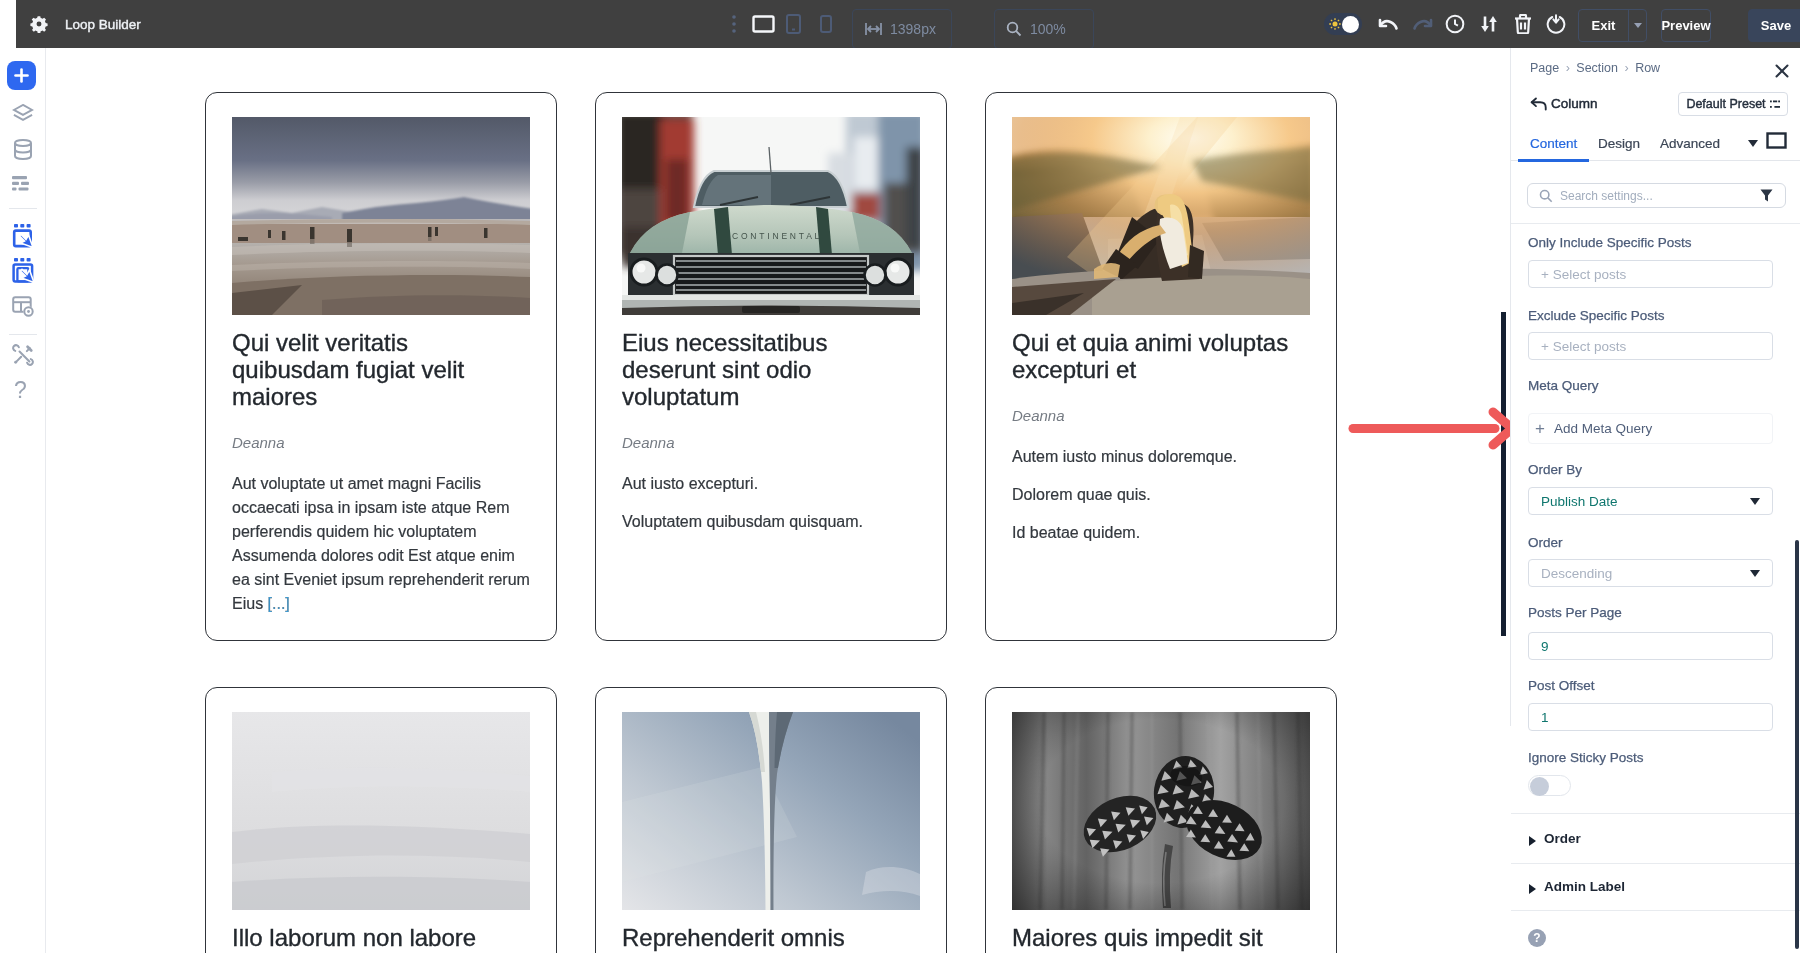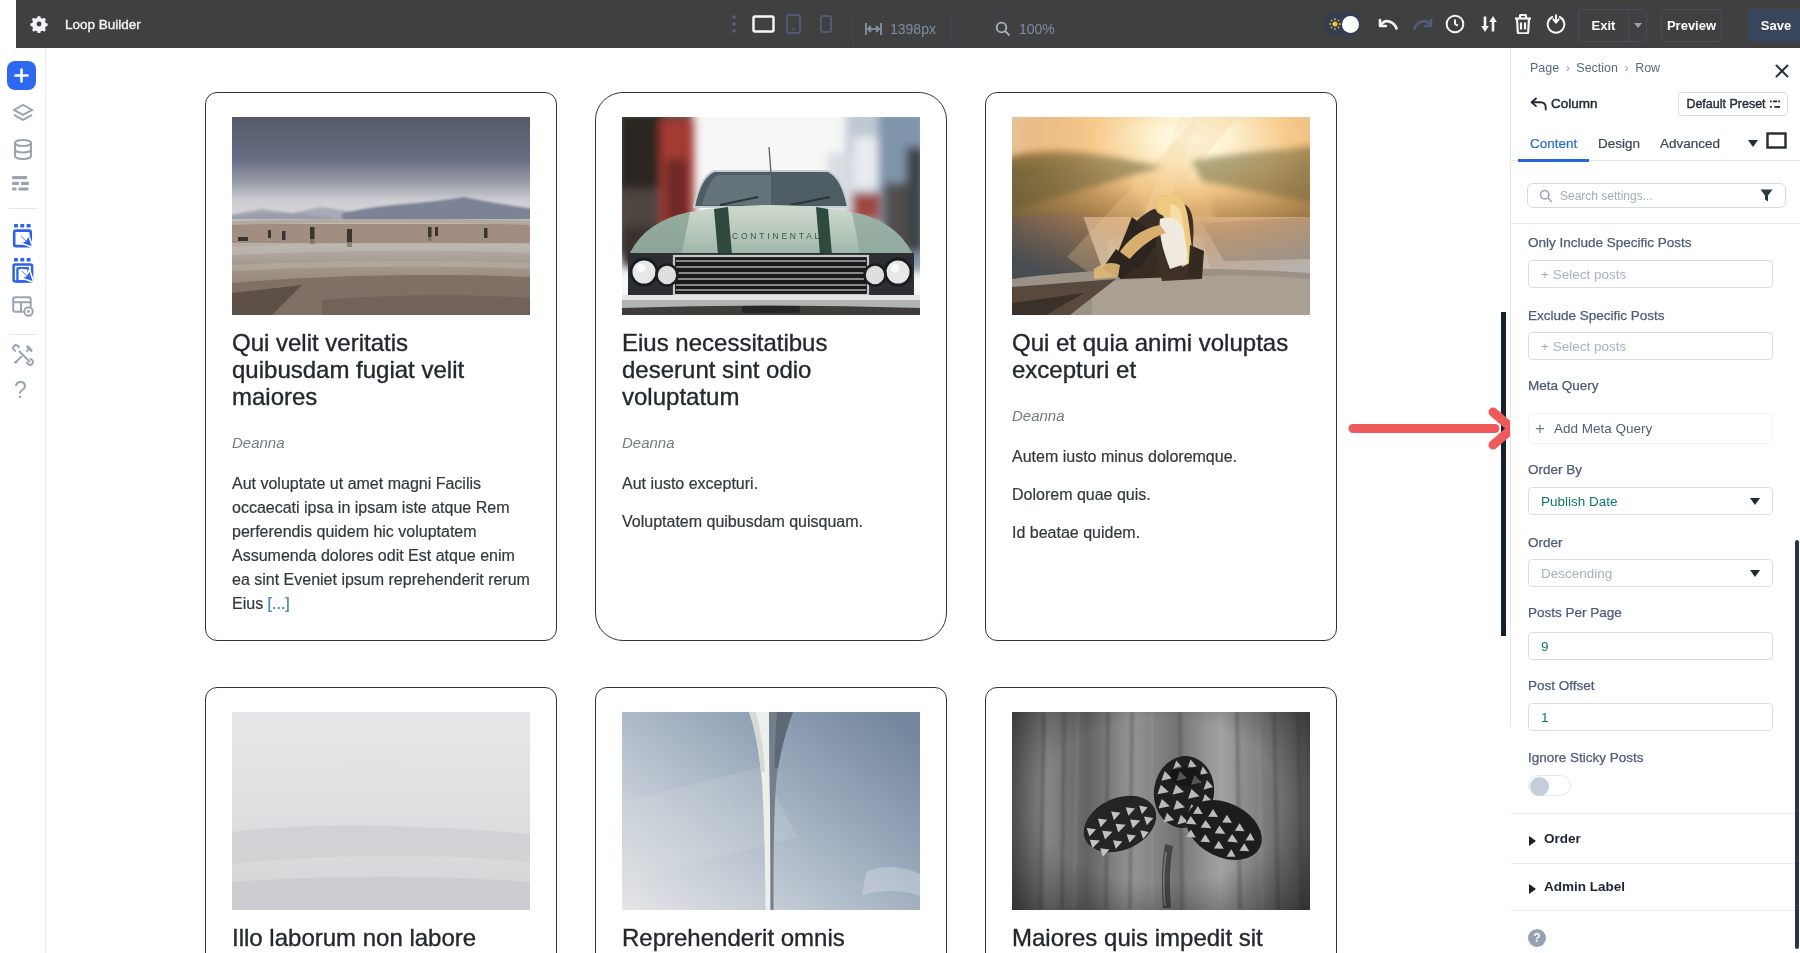--- a/index.html
+++ b/index.html
@@ -75,21 +75,21 @@
   <div class="tb-input" style="left:836px; width:100px; padding-left:12px;">
     <svg width="17" height="12" viewBox="0 0 17 12" fill="none" stroke="#8792a6" stroke-width="1.8" style="margin-right:8px">
       <line x1="1" y1="0" x2="1" y2="12"></line>
         <line x1="16" y1="0" x2="16" y2="12"></line>
       <line x1="3" y1="6" x2="14" y2="6"></line>
       <path d="M6 3 L3 6 L6 9" fill="none"></path>
         <path d="M11 3 L14 6 L11 9" fill="none"></path>
     </svg>
     1398px
   </div>
-  <div class="tb-input" style="left:978px; width:100px; ">
+  <div class="tb-input" style="left:978px; width:100px; padding-left:11px;">
     <svg width="16" height="16" viewBox="0 0 16 16" fill="none" stroke="#aab3c2" stroke-width="1.8" style="margin-right:8px">
       <circle cx="6.5" cy="6.5" r="4.8"></circle>
         <line x1="10.2" y1="10.2" x2="14.5" y2="14.5"></line>
     </svg>
     100%
   </div>
 
   <div class="abs" style="left:1308px;top:13px;width:38px;height:22px;border-radius:11px;background:#333e53;">
     <svg class="abs" style="left:5px;top:5px" width="12" height="12" viewBox="0 0 24 24" fill="#edc53f">
       <circle cx="12" cy="12" r="5"></circle>
@@ -135,21 +135,21 @@
     <path d="M7.5 3.6 A10 10 0 1 0 16.5 3.6"></path>
     <line x1="12" y1="1.5" x2="12" y2="8.5"></line>
     <path d="M8.8 6.5 L12 10.5 L15.2 6.5" fill="none" stroke-linejoin="round"></path>
   </svg>
 
   <div class="btn" style="left:1562px;width:69px;">
     <span style="position:absolute;left:0;top:0;width:49px;height:31px;display:flex;align-items:center;justify-content:center;">Exit</span>
     <span style="position:absolute;left:49px;top:0;width:1px;height:31px;background:#414e66;"></span>
     <span style="position:absolute;right:4px;top:13px;width:0;height:0;border-left:4.5px solid transparent;border-right:4.5px solid transparent;border-top:5.5px solid #96a0b4;"></span>
   </div>
-  <div class="btn" style="left:1645px;width:61px;">Preview</div>
+  <div class="btn" style="left:1645px;width:50px;">Preview</div>
   <div class="btn" style="left:1732px;width:56px;background:#39455b;border-color:#39455b;">Save</div>
 </div>
 
 <div id="lsb">
   <div class="abs" style="left:7px;top:13px;width:29px;height:29px;border-radius:8px;background:#2e68f0;">
     <svg class="abs" style="left:7px;top:7px" width="15" height="15" viewBox="0 0 15 15" stroke="#fff" stroke-width="2.6" stroke-linecap="round">
       <line x1="7.5" y1="1.5" x2="7.5" y2="13.5"></line>
         <line x1="1.5" y1="7.5" x2="13.5" y2="7.5"></line>
     </svg>
   </div>
@@ -266,21 +266,21 @@
       </g>
     </svg>
       </div>
     <h2>Qui velit veritatis quibusdam fugiat velit maiores</h2>
     <div class="author">Deanna</div>
     <div class="body">
         <p>Aut voluptate ut amet magni Facilis occaecati ipsa in ipsam iste atque Rem perferendis quidem hic voluptatem Assumenda dolores odit Est atque enim ea sint Eveniet ipsum reprehenderit rerum Eius <span class="more">[...]</span></p>
       </div>
   </div>
 
-  <div class="card" style="left:549px; top:44px; height:549px;border-radius:28px;">
+  <div class="card" style="left:549px; top:44px; height:549px;">
     <div class="img">
         <svg width="298" height="198" viewBox="0 0 298 198">
       <defs>
         <linearGradient id="hood" x1="0" y1="0" x2="0" y2="1">
           <stop offset="0" stop-color="#cfdacd"></stop>
               <stop offset="0.6" stop-color="#b4c5b8"></stop>
           <stop offset="1" stop-color="#9ab3a7"></stop>
         </linearGradient>
         <filter id="blur2">
               <feGaussianBlur stdDeviation="2.5"></feGaussianBlur>

